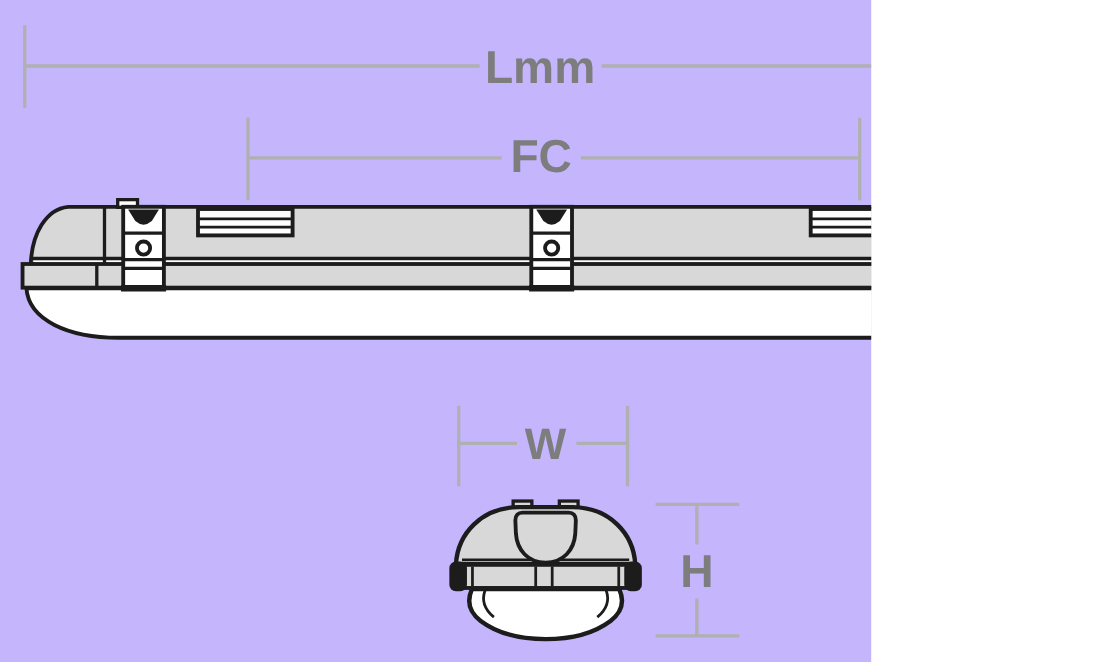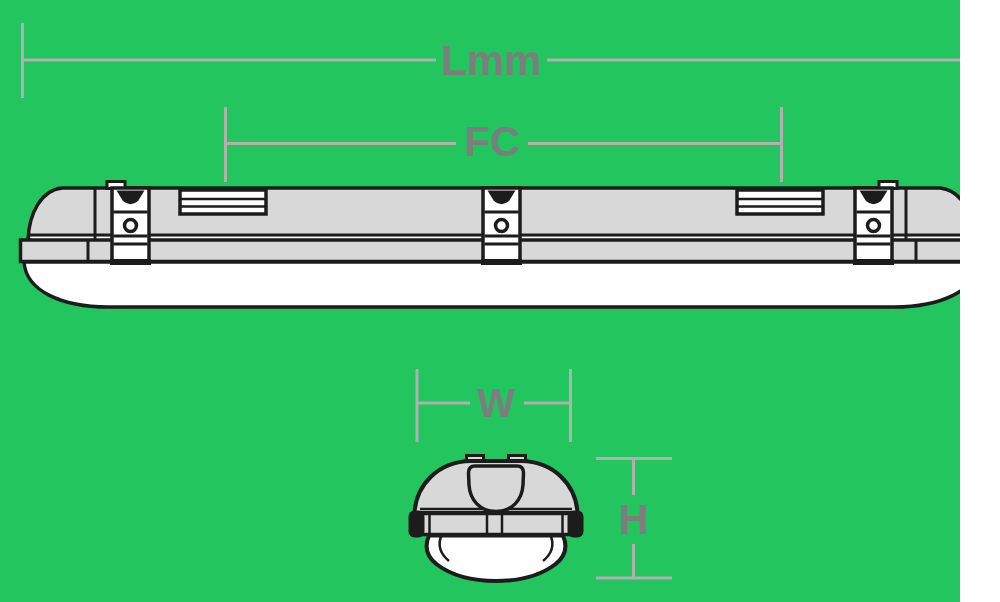--- a/index.html
+++ b/index.html
@@ -2,23 +2,23 @@
 <html><head>
 <meta charset="utf-8">
 <style>
   html, body {
     margin: 0;
     padding: 0;
     background: #ffffff;
   }
   .stage {
     position: relative;
-    width: 960px;
+    width: 792px;
     height: 602px;
-    background: #22c55e;
+    background: #c4b5fd;
     overflow: hidden;
   }
   svg {
     display: block;
   }
   svg text {
     font-family: "Liberation Sans", "DejaVu Sans", sans-serif;
     font-weight: 700;
   }
   .fill-gray  { fill: #d8d8d8; }

